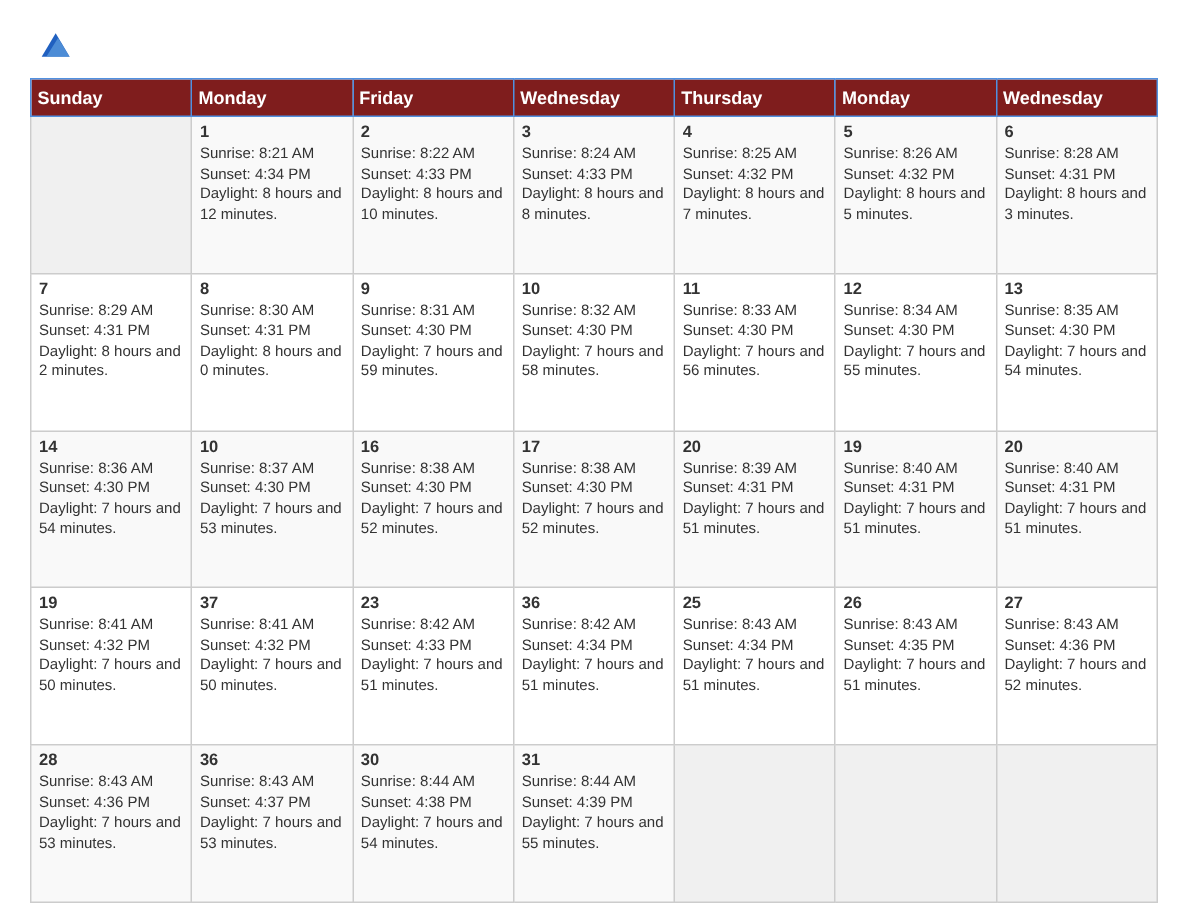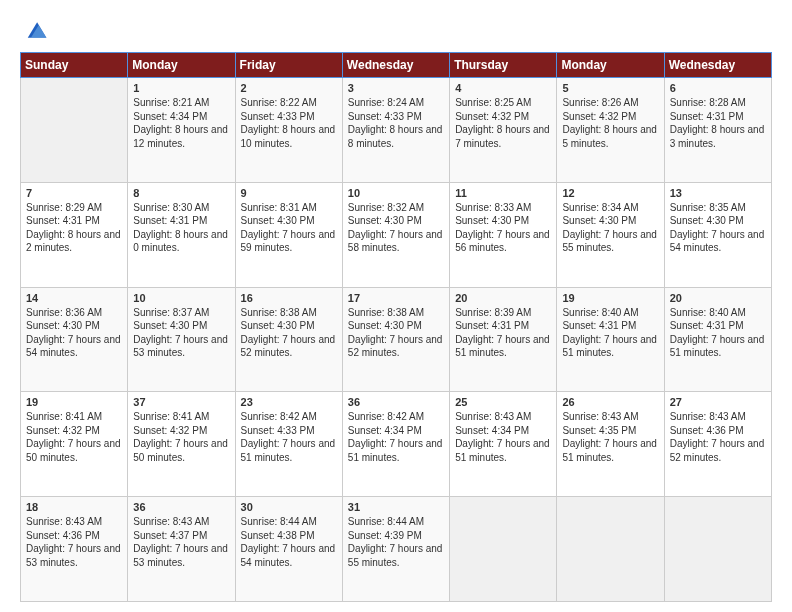--- a/index.html
+++ b/index.html
@@ -246,21 +246,21 @@
             <span class="day-number">26</span>
             <div class="cell-text">Sunrise: 8:43 AM<br>Sunset: 4:35 PM<br>Daylight: 7 hours and 51 minutes.</div>
           </td>
           <td>
             <span class="day-number">27</span>
             <div class="cell-text">Sunrise: 8:43 AM<br>Sunset: 4:36 PM<br>Daylight: 7 hours and 52 minutes.</div>
           </td>
         </tr>
         <tr>
           <td>
-            <span class="day-number">18</span>
+            <span class="day-number">28</span>
             <div class="cell-text">Sunrise: 8:43 AM<br>Sunset: 4:36 PM<br>Daylight: 7 hours and 53 minutes.</div>
           </td>
           <td>
             <span class="day-number">36</span>
             <div class="cell-text">Sunrise: 8:43 AM<br>Sunset: 4:37 PM<br>Daylight: 7 hours and 53 minutes.</div>
           </td>
           <td>
             <span class="day-number">30</span>
             <div class="cell-text">Sunrise: 8:44 AM<br>Sunset: 4:38 PM<br>Daylight: 7 hours and 54 minutes.</div>
           </td>

